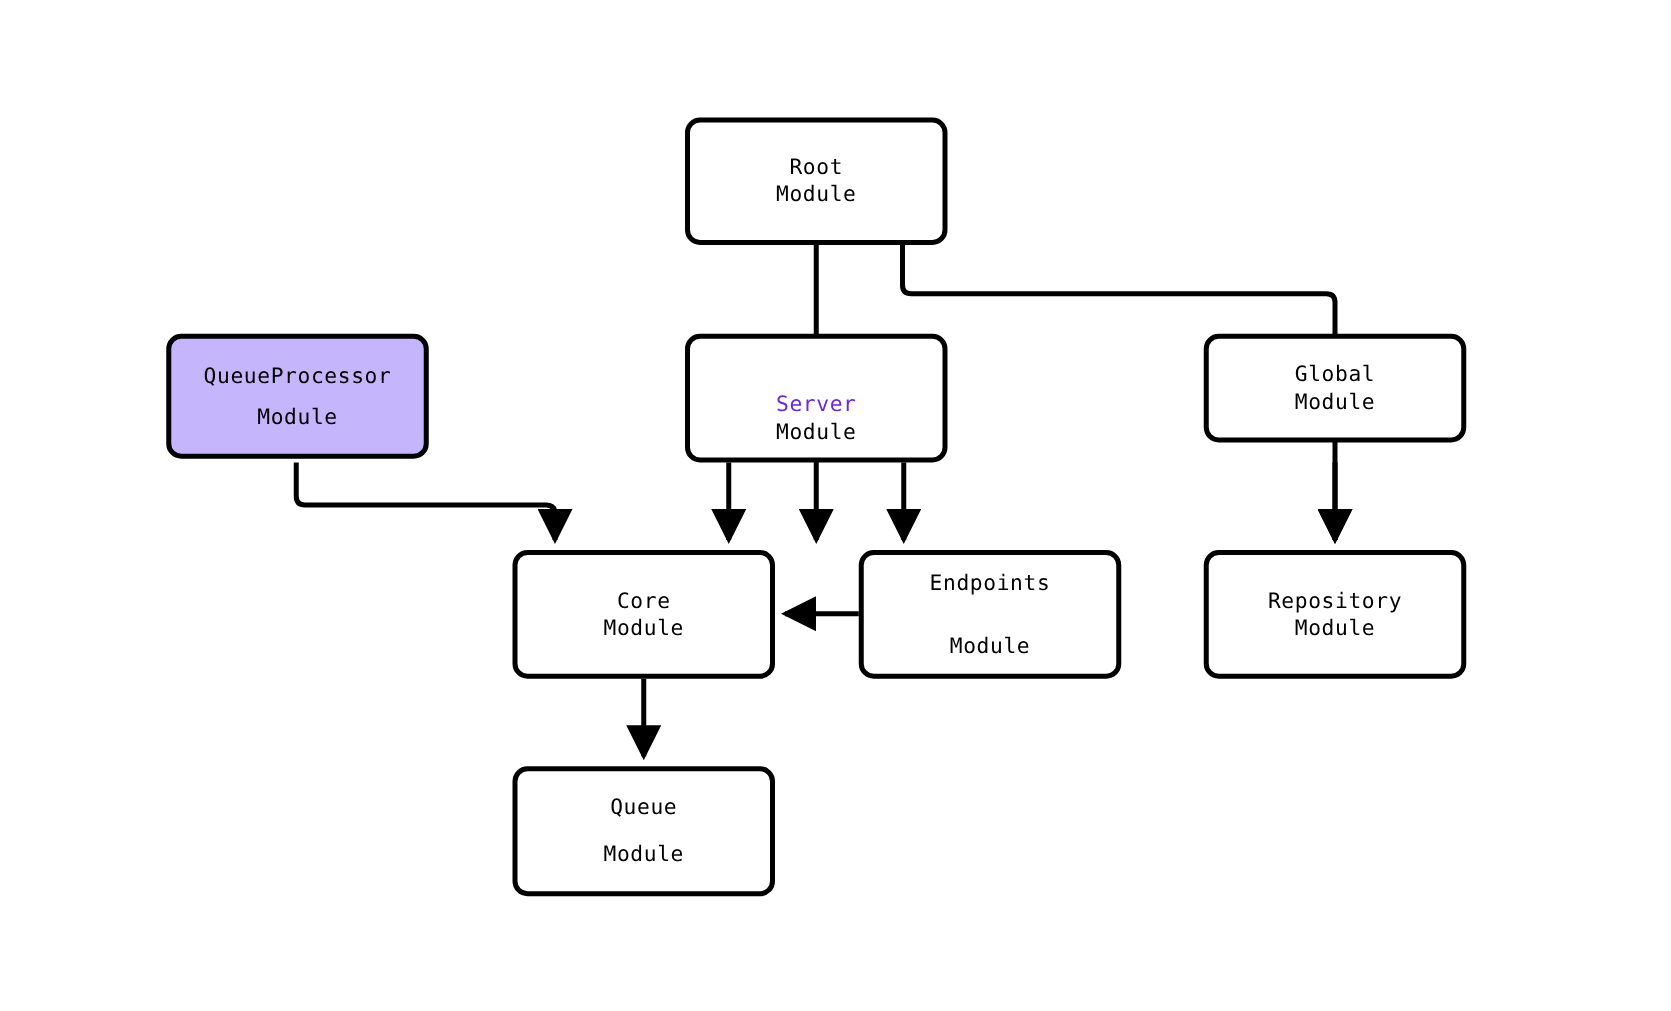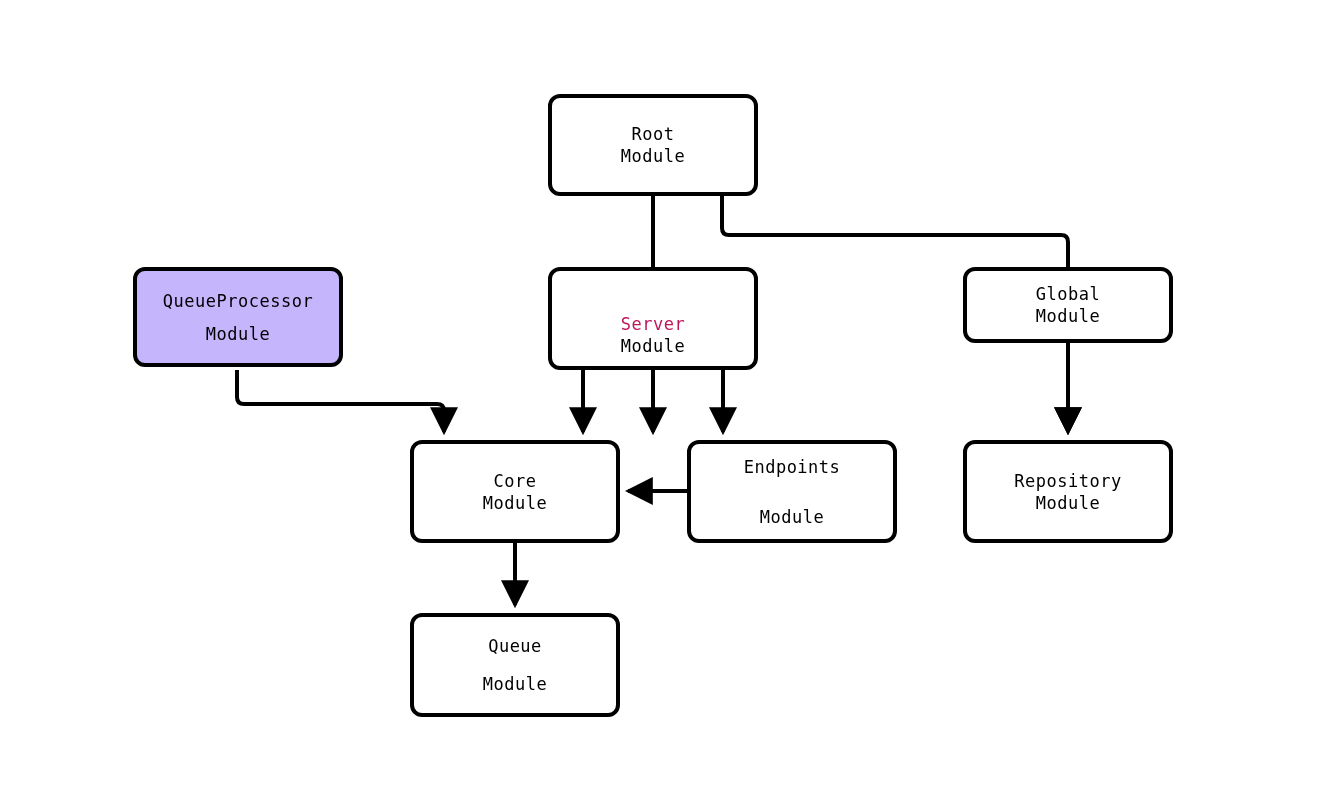--- a/index.html
+++ b/index.html
@@ -87,25 +87,25 @@
     <div class="node-label" style="color: rgb(0, 0, 0);">Root</div>
     <div class="node-label" style="color: rgb(0, 0, 0);">Module</div>
   </div>
 
   <div class="node" style="left: 133px; top: 267px; width: 210px; height: 100px; border-color: rgb(0, 0, 0); background: #c4b5fd; gap: 11px;">
     <div class="node-label" style="color: rgb(0, 0, 0);">QueueProcessor</div>
     <div class="node-label" style="color: rgb(0, 0, 0);">Module</div>
   </div>
 
   <div class="node" style="left: 548px; top: 267px; width: 210px; height: 103px; border-color: rgb(0, 0, 0); background: rgb(255, 255, 255);">
-    <div class="node-label" style="color: #be185d; margin-top: 32px;">Server</div>
+    <div class="node-label" style="color: #6d28d9; margin-top: 32px;">Server</div>
     <div class="node-label" style="color: rgb(0, 0, 0);">Module</div>
   </div>
 
-  <div class="node" style="left: 963px; top: 267px; width: 210px; height: 76px; border-color: rgb(0, 0, 0); background: rgb(255, 255, 255);">
+  <div class="node" style="left: 963px; top: 267px; width: 210px; height: 87px; border-color: rgb(0, 0, 0); background: rgb(255, 255, 255);">
     <div class="node-label" style="color: rgb(0, 0, 0);">Global</div>
     <div class="node-label" style="color: rgb(0, 0, 0);">Module</div>
   </div>
 
   <div class="node" style="left: 410px; top: 440px; width: 210px; height: 103px; border-color: rgb(0, 0, 0); background: rgb(255, 255, 255);">
     <div class="node-label" style="color: rgb(0, 0, 0);">Core</div>
     <div class="node-label" style="color: rgb(0, 0, 0);">Module</div>
   </div>
 
   <div class="node" style="left: 687px; top: 440px; width: 210px; height: 103px; border-color: rgb(0, 0, 0); background: rgb(255, 255, 255); gap: 28px;">

